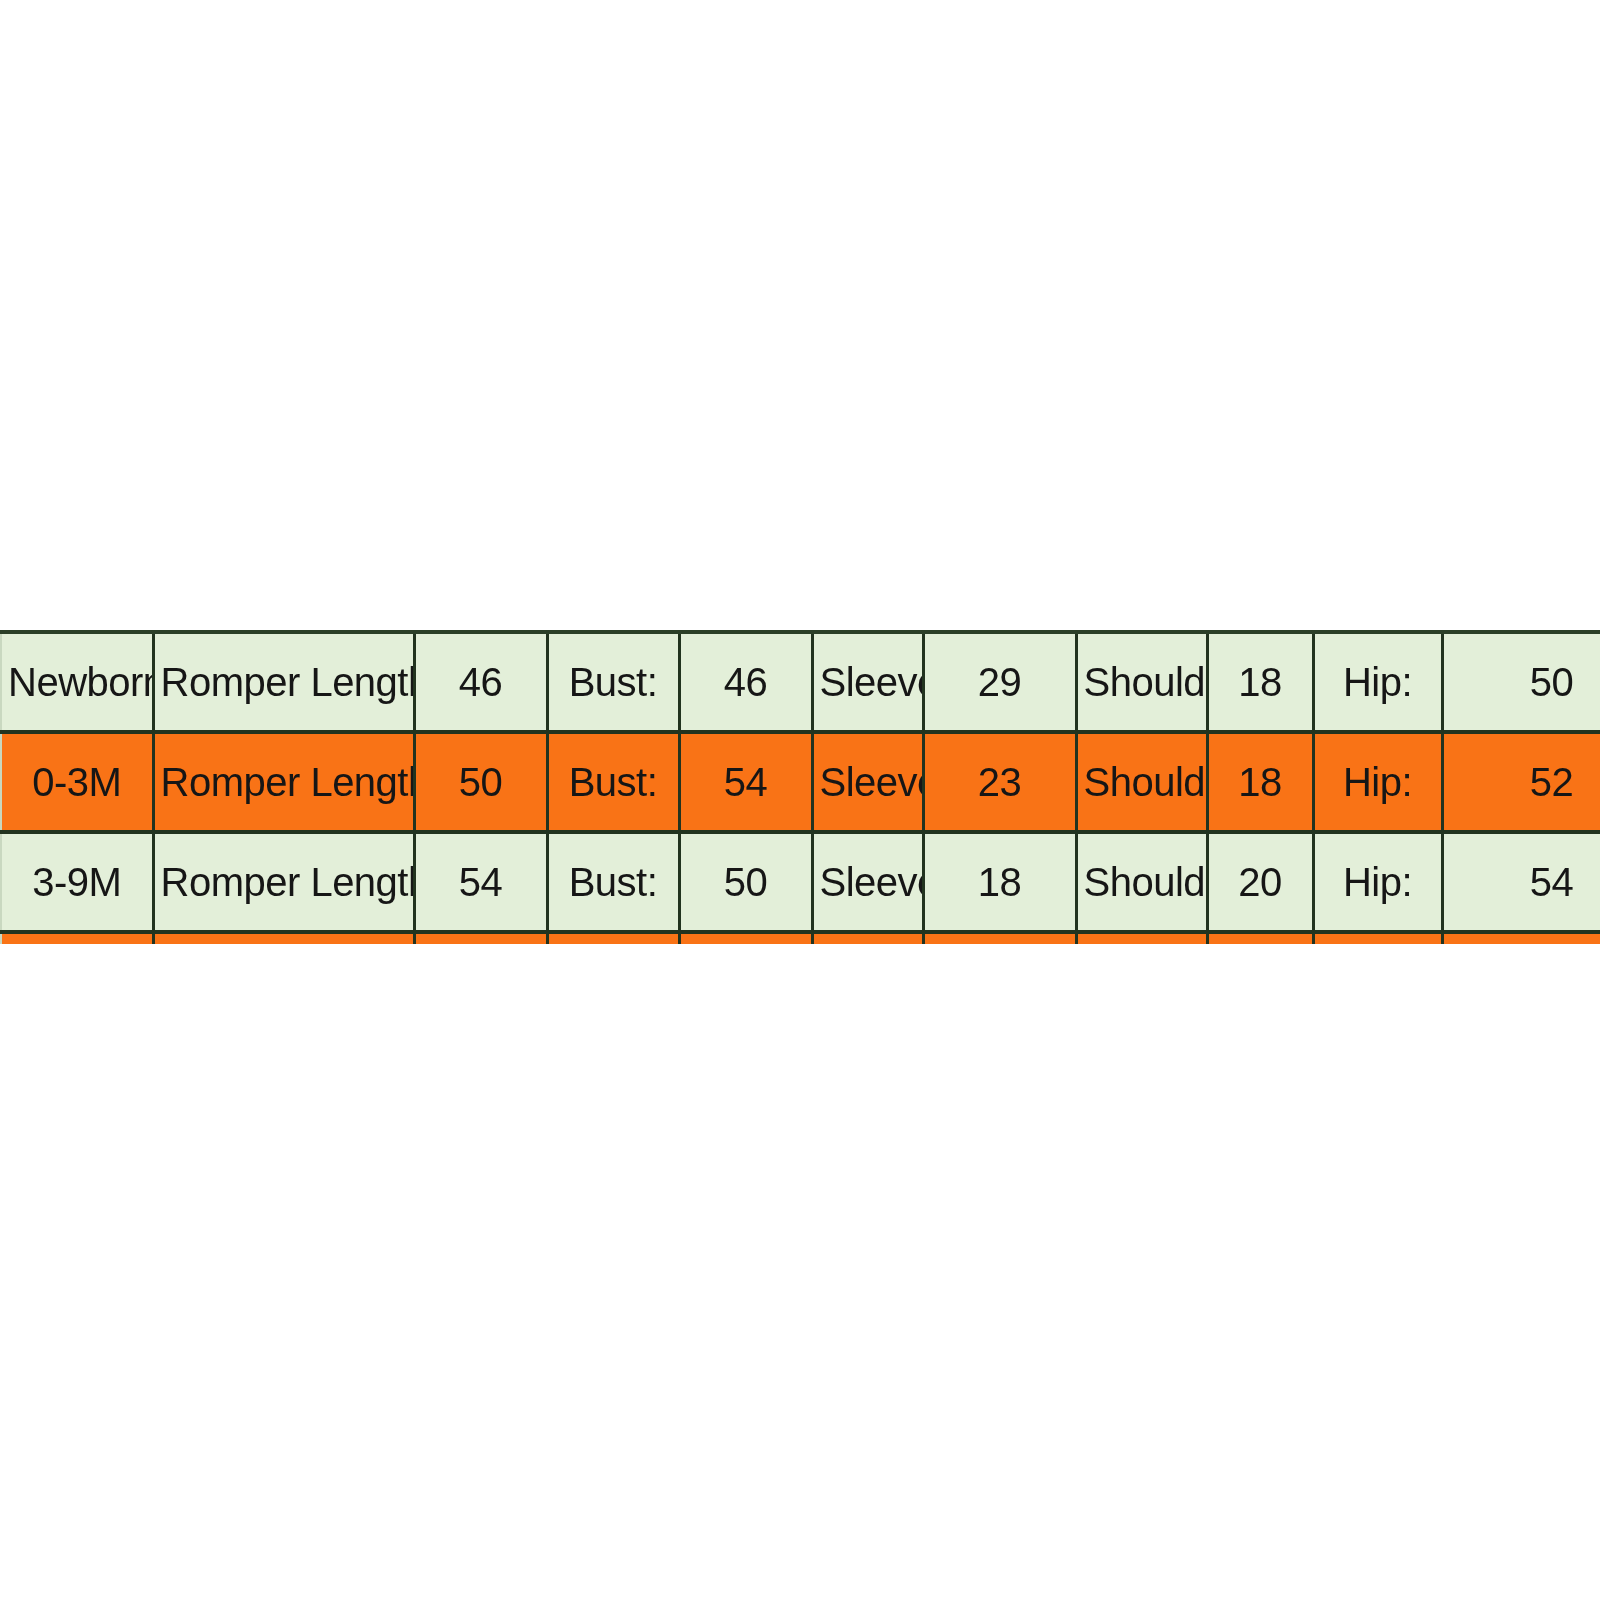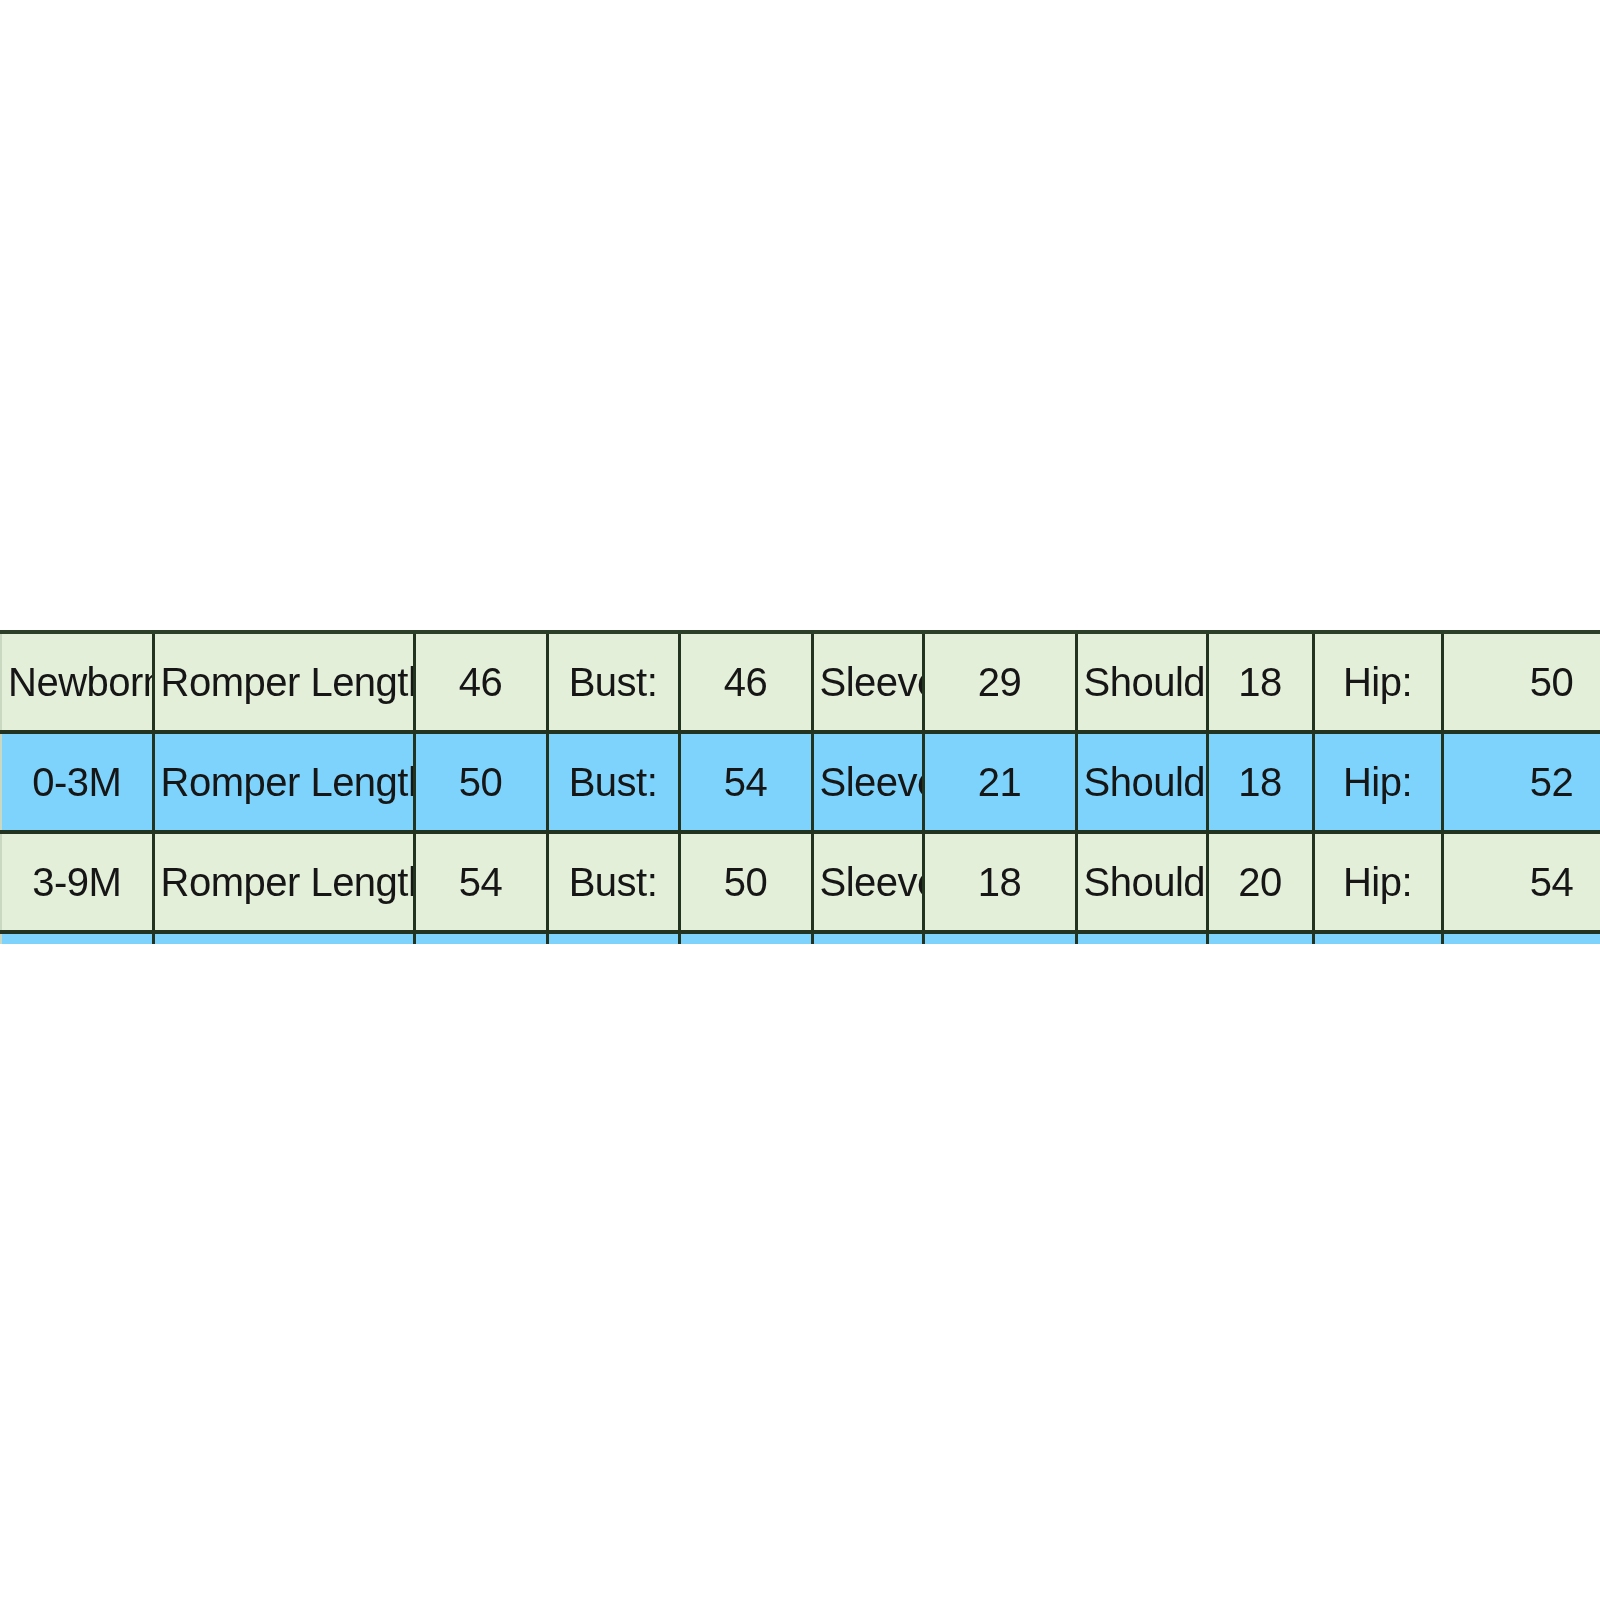--- a/index.html
+++ b/index.html
@@ -45,21 +45,21 @@
     line-height: 1;
     color: #161616;
     font-family: "Liberation Sans", "DejaVu Sans", sans-serif;
     font-stretch: condensed;
     letter-spacing: -0.5px;
     white-space: nowrap;
     overflow: hidden;
   }
 
   tr.row-light td { background: #e3efd9; }
-  tr.row-dark  td { background: #7dd3fc; }
+  tr.row-dark  td { background: #f97316; }
 
   
   col.c-size   { width: 152px; }
   col.c-lenlab { width: 261px; }
   col.c-lenval { width: 133px; }
   col.c-bstlab { width: 132px; }
   col.c-bstval { width: 133px; }
   col.c-slvlab { width: 111px; }
   col.c-slvval { width: 153px; }
   col.c-shdlab { width: 131px; }
@@ -101,21 +101,21 @@
         <td>50</td>
       </tr>
 
       <tr class="row-dark">
         <td>0-3M</td>
         <td>Romper Length:</td>
         <td>50</td>
         <td>Bust:</td>
         <td>54</td>
         <td>Sleeve:</td>
-        <td>21</td>
+        <td>23</td>
         <td>Shoulder:</td>
         <td>18</td>
         <td>Hip:</td>
         <td>52</td>
       </tr>
 
       <tr class="row-light">
         <td>3-9M</td>
         <td>Romper Length:</td>
         <td>54</td>

